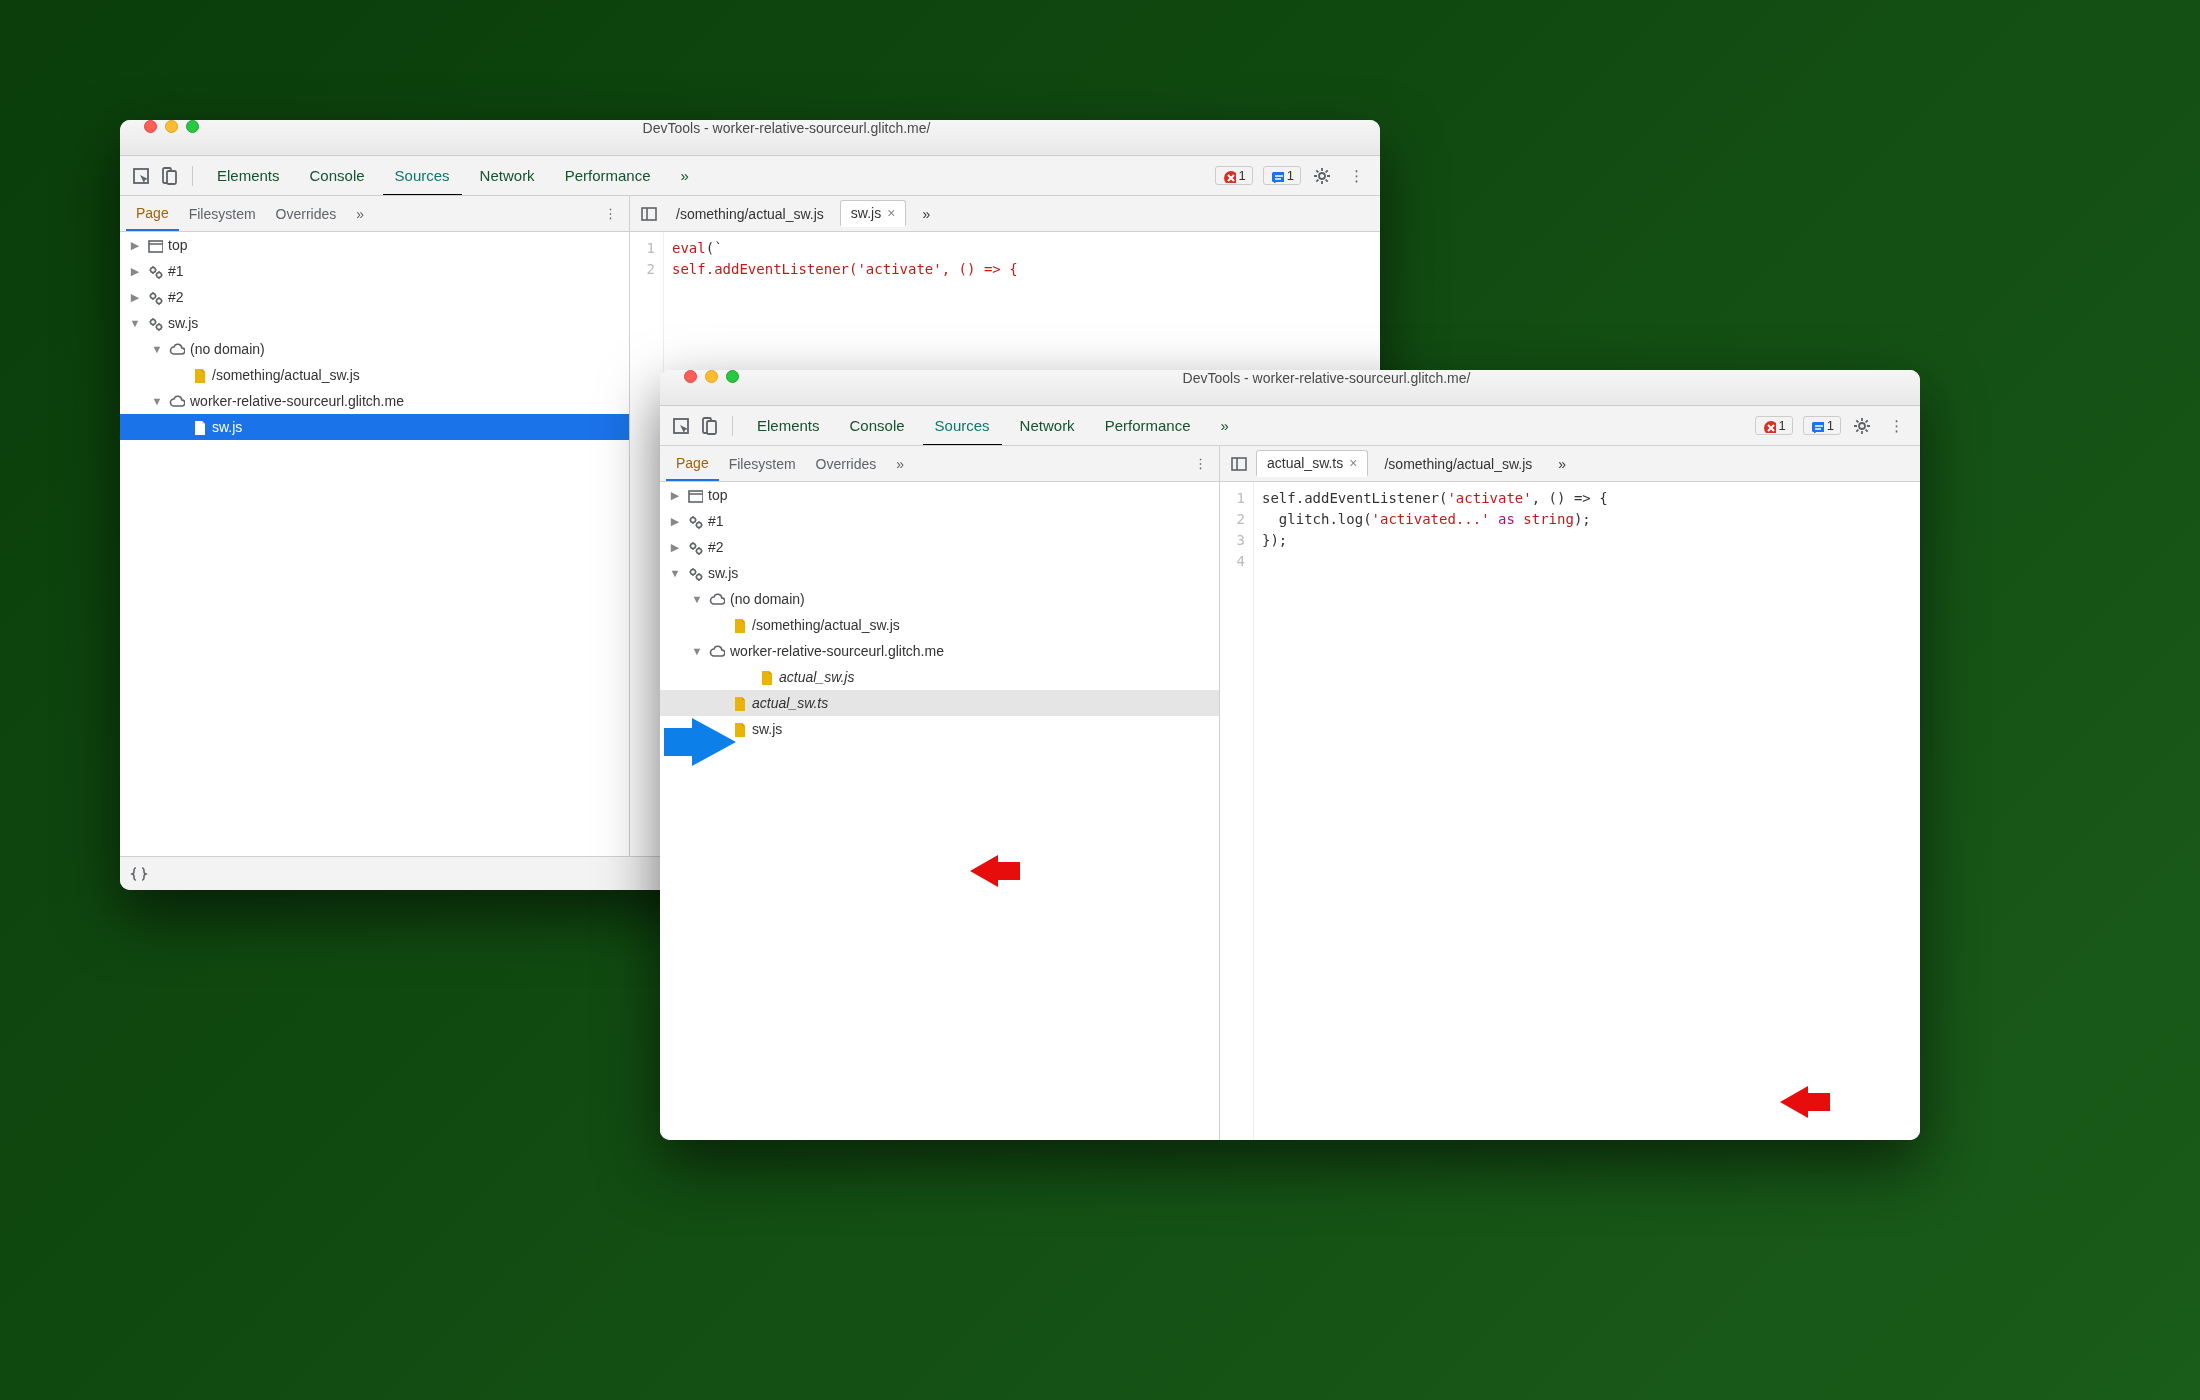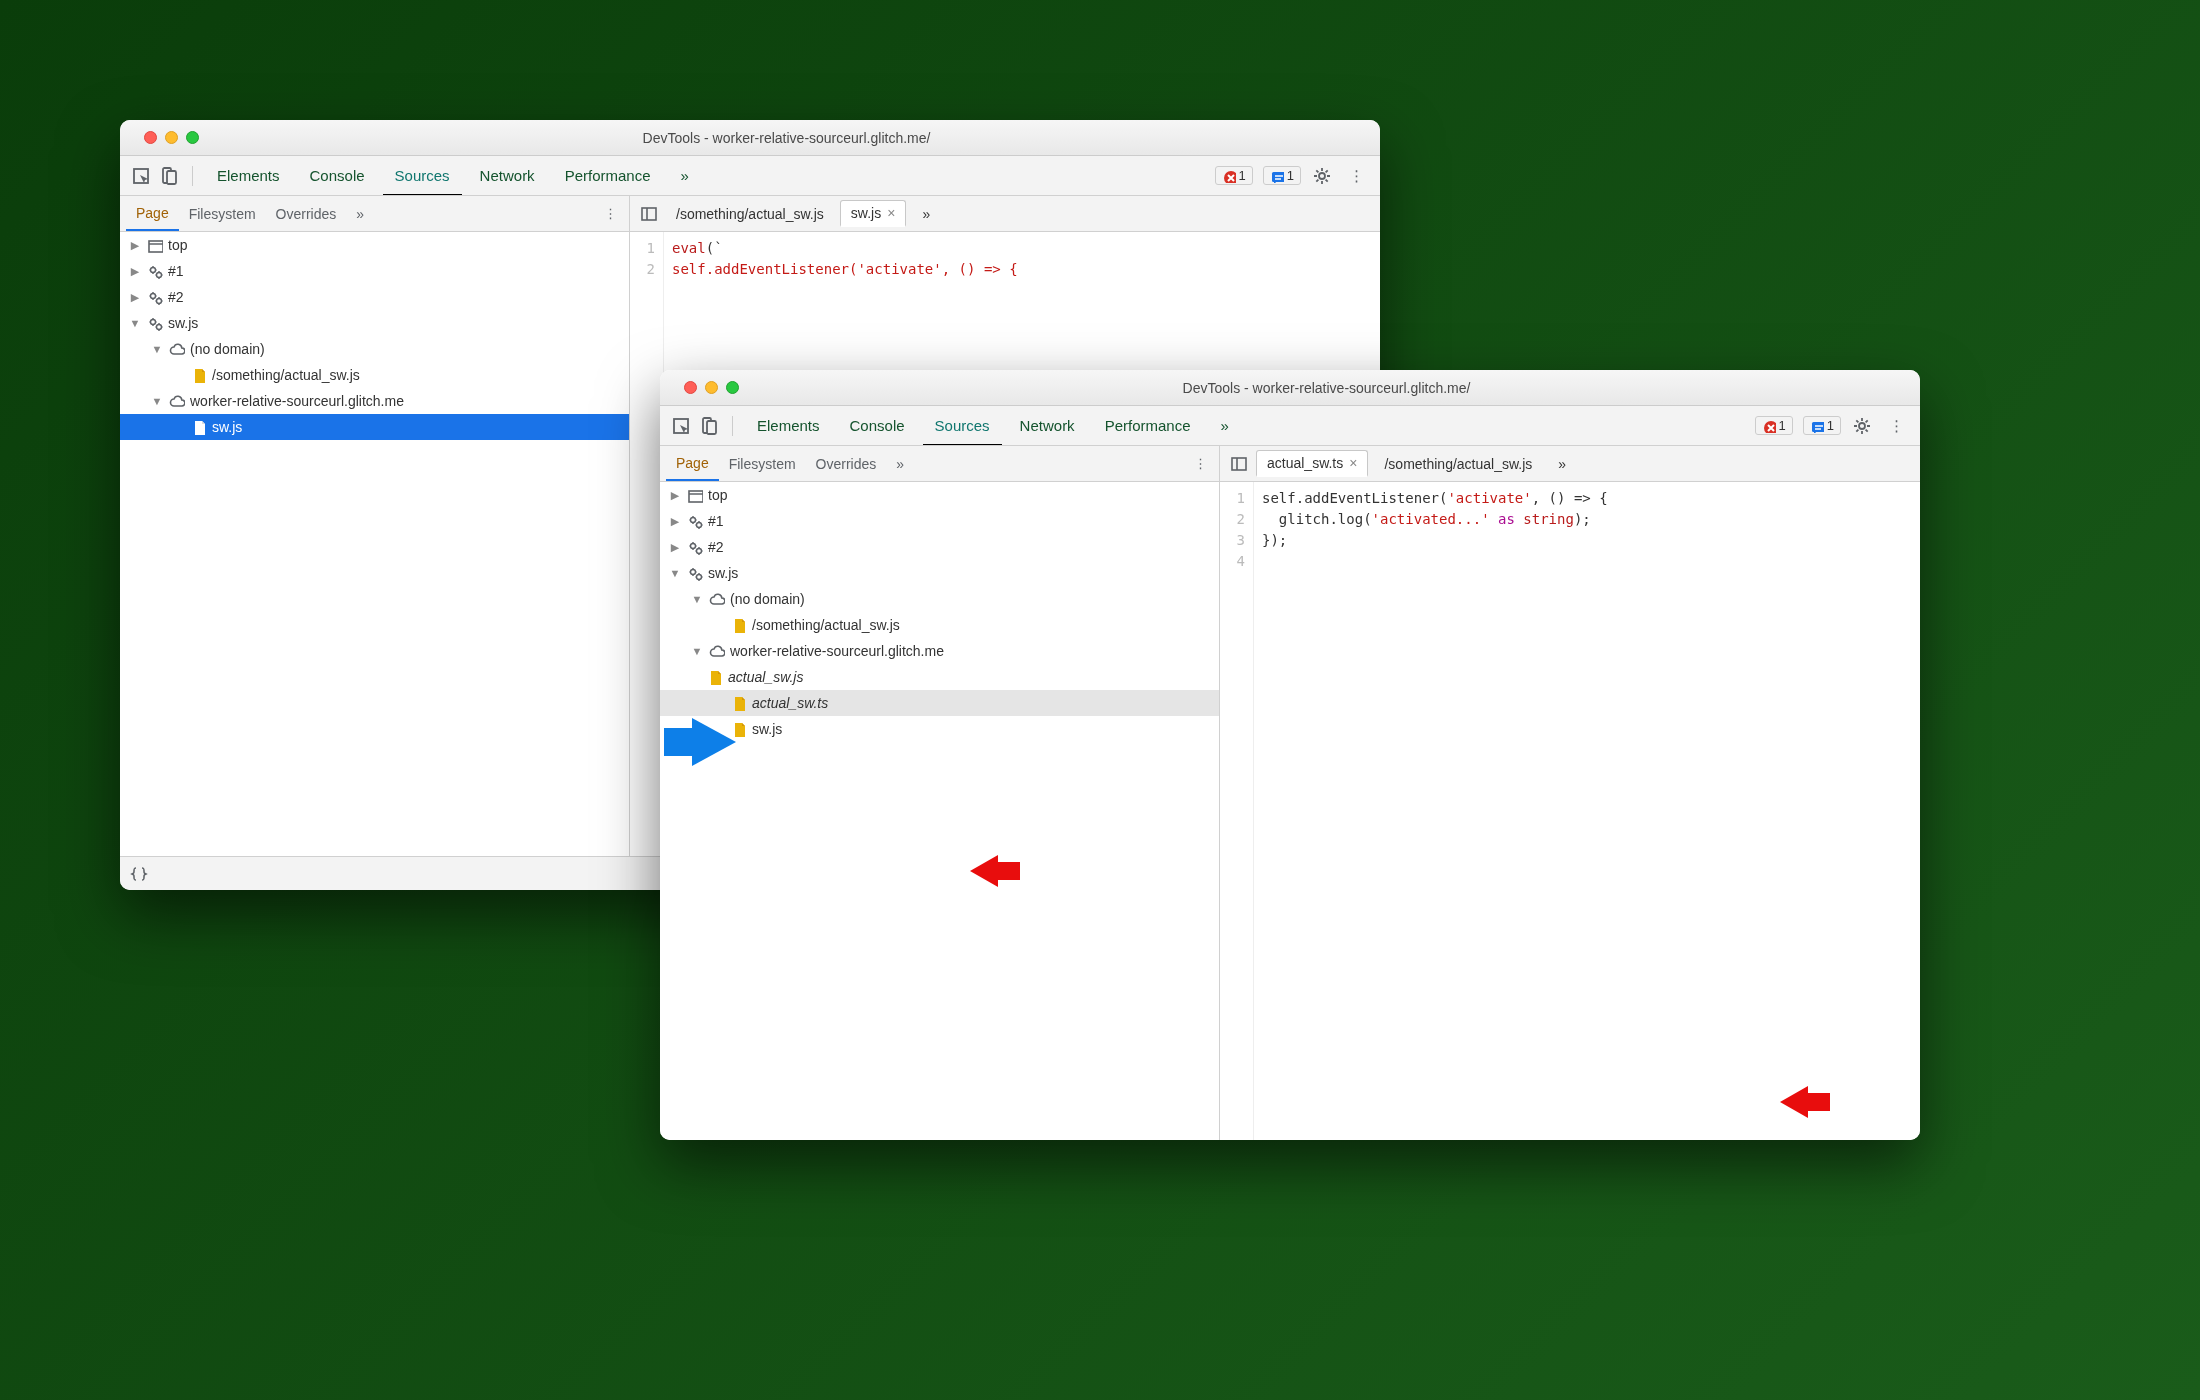--- a/index.html
+++ b/index.html
@@ -21,21 +21,21 @@
     box-shadow: 0 25px 60px rgba(0,0,0,0.55);
     display: flex;
     flex-direction: column;
     overflow: hidden;
   }
   .titlebar {
     height: 36px;
     background: linear-gradient(#f6f6f6, #e8e8e8);
     border-bottom: 1px solid #ccc;
     display: flex;
-    align-items: center;
+    align-items: flex-start;
     padding: 0 24px;
     gap: 8px;
     font-size: 14px;
     color: #4a4a4a;
   }
   .traffic { display: flex; gap: 8px; margin-right: 10px; }
   .dot { width: 13px; height: 13px; border-radius: 50%; }
   .dot.red { background: #ff5f57; border: 1px solid #e24640; }
   .dot.yellow { background: #febc2e; border: 1px solid #dfa023; }
   .dot.green { background: #28c840; border: 1px solid #1fa22f; }
@@ -477,21 +477,21 @@
           </div>
           <div class="tree-row" style="padding-left: 30px;">
             <span class="chev">▼</span>
             <span class="ticon">
               <svg width="16" height="16">
                 <use href="#i-cloud"></use>
               </svg>
             </span>
             <span>worker-relative-sourceurl.glitch.me</span>
           </div>
-          <div class="tree-row" style="padding-left: 28px;">
+          <div class="tree-row" style="padding-left: 79px;">
             <span class="chev"></span>
             <span class="ticon">
               <svg width="16" height="16">
                 <use href="#i-file"></use>
               </svg>
             </span>
             <span><span class="italic">actual_sw.js</span></span>
           </div>
           <div class="tree-row highlighted" style="padding-left: 52px;">
             <span class="chev"></span>

